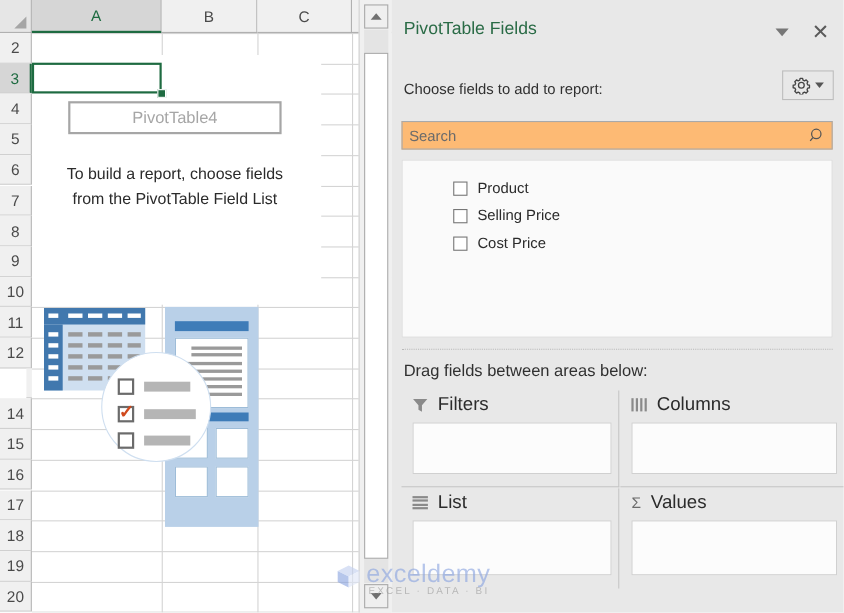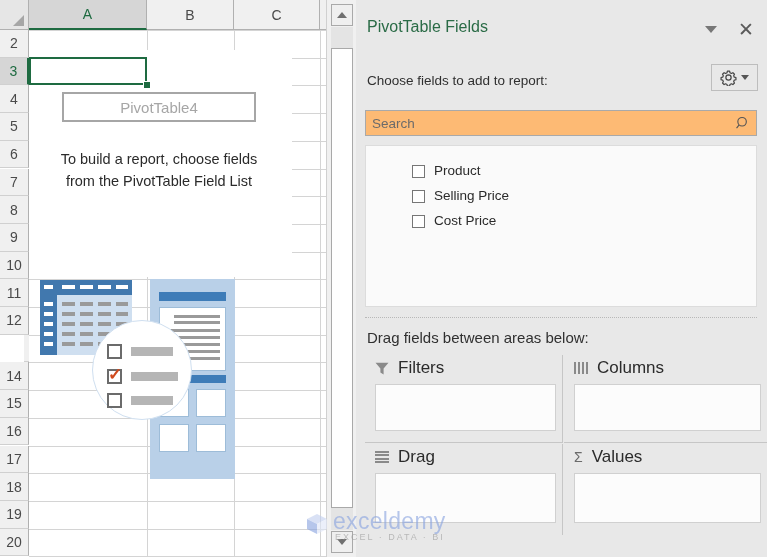--- a/index.html
+++ b/index.html
@@ -404,21 +404,21 @@
       </div>
 
       <div class="zone bl">
         <div class="zone-hd">
           <span class="ic-rows">
               <i></i>
               <i></i>
               <i></i>
               <i></i>
             </span>
-          <span class="zone-lb">Drag</span>
+          <span class="zone-lb">List</span>
         </div>
         <div class="zone-drop"></div>
       </div>
 
       <div class="zone br">
         <div class="zone-hd">
           <span class="ic-sigma">Σ</span>
           <span class="zone-lb">Values</span>
         </div>
         <div class="zone-drop"></div>

